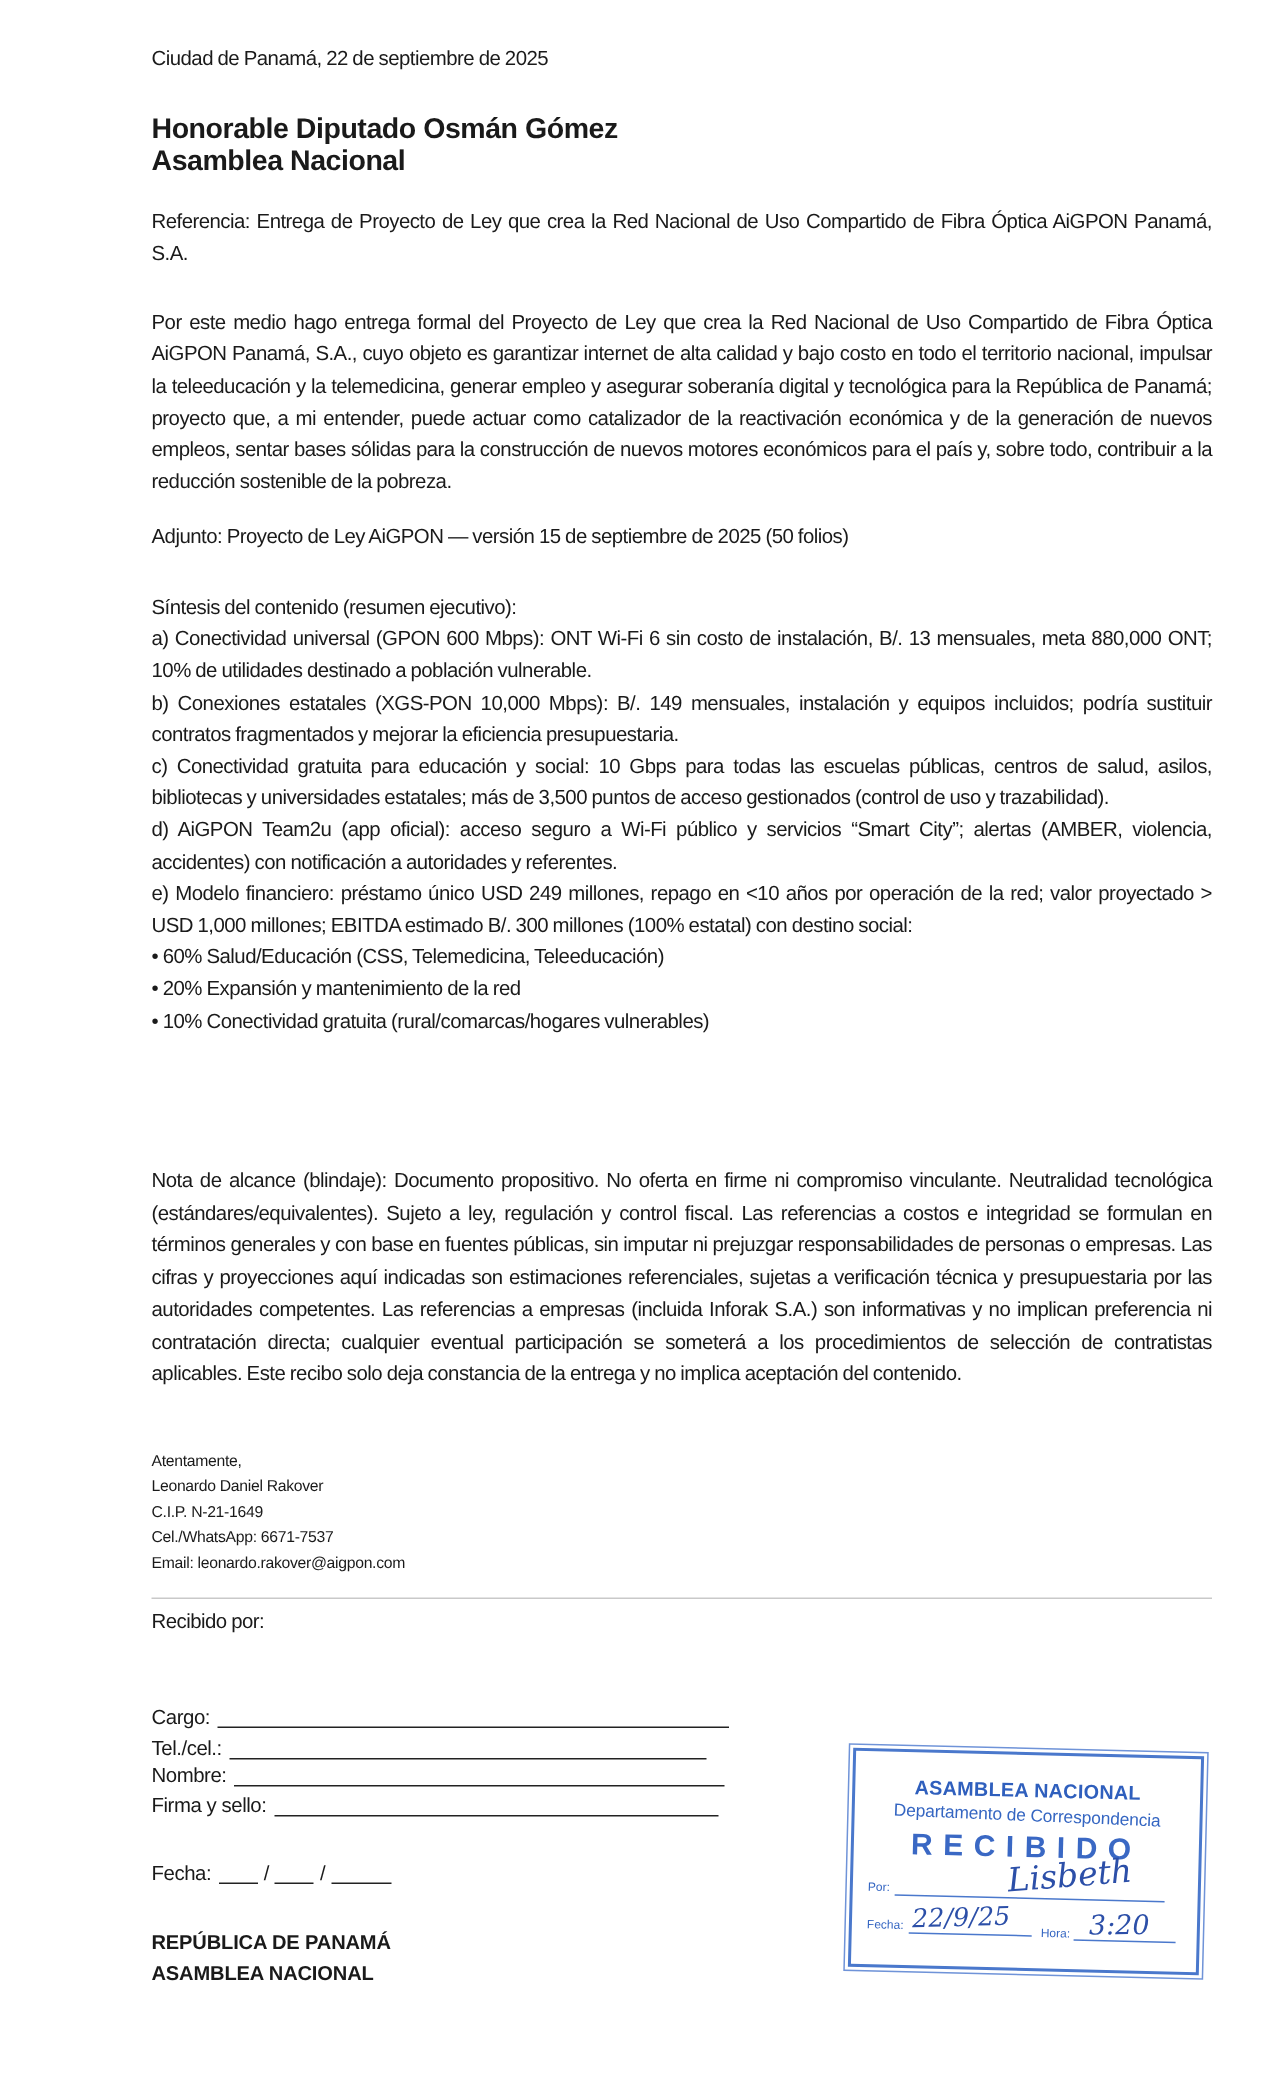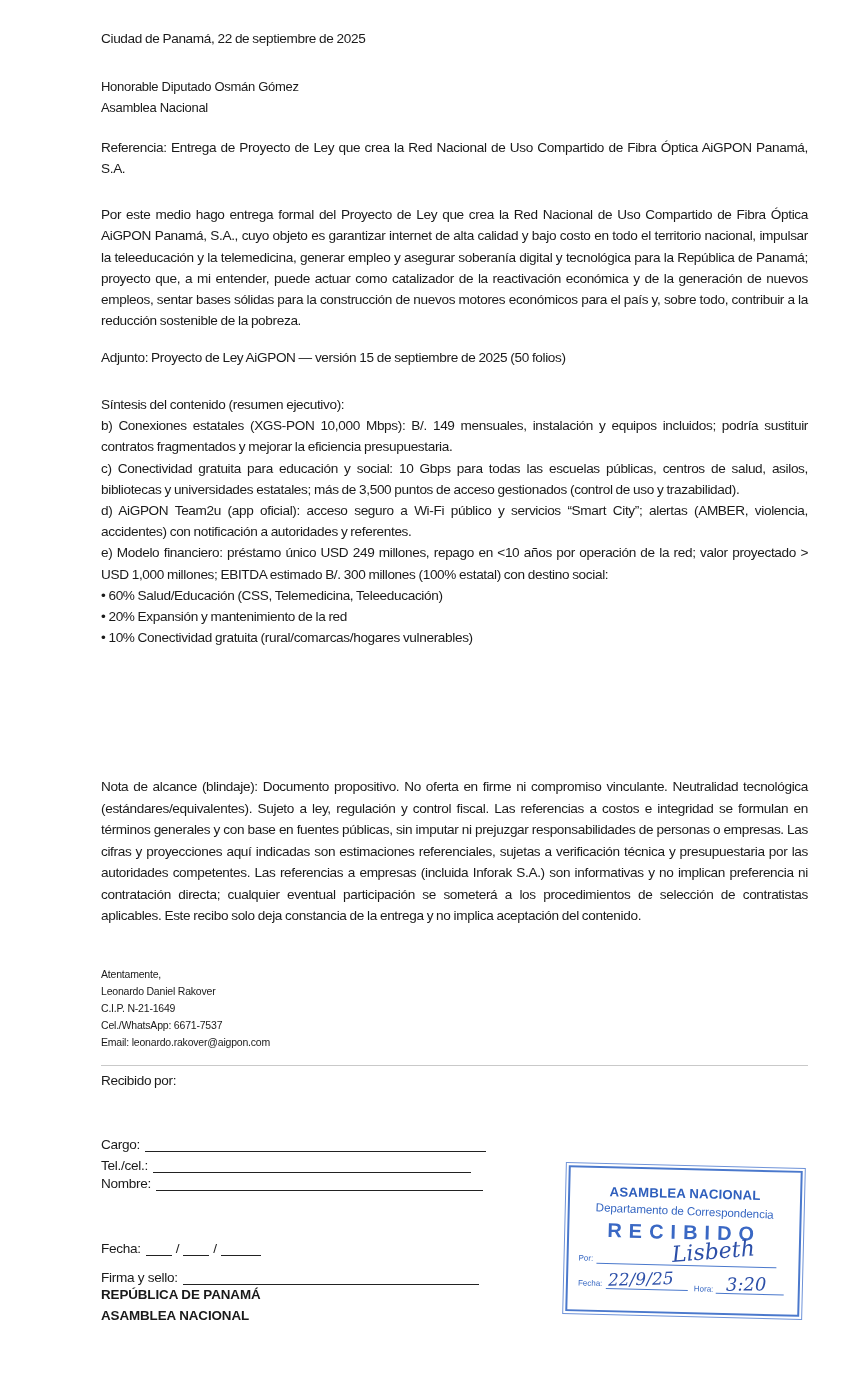--- a/index.html
+++ b/index.html
@@ -16,21 +16,21 @@
       top: 0;
       width: 707px;
     }
     .txt {
       font-size: 13.6px;
       letter-spacing: -0.35px;
       word-spacing: -0.4px;
     }
     .abs { position: absolute; left: 0; width: 707px; }
     .date-line { top: 31px; }
-    .addressee { top: 76px; font-weight: normal; font-size: 13px; letter-spacing: -0.3px; line-height: 21px; }
+    .addressee { top: 76px; font-weight: bold; font-size: 19px; letter-spacing: -0.3px; line-height: 21px; }
     .para { text-align: justify; line-height: 21.3px; }
     .ref { top: 137px; }
     .body-para { top: 204px; }
     .attach { top: 350px; }
     .synth { top: 394px; line-height: 21.2px; }
     .synth-line { display: block; text-align: justify; text-align-last: left; }
     .note { top: 776px; line-height: 21.5px; }
 
     .signature {
       position: absolute; left: 0; top: 966px;
@@ -51,21 +51,21 @@
     }
     .field .line {
       display: inline-block;
       border-bottom: 1px solid #222;
       height: 14px;
       margin-left: 5px;
     }
     .f-nombre { top: 1176px; }
     .f-cargo { top: 1137px; }
     .f-tel { top: 1158px; align-items: flex-end; }
-    .f-firma { top: 1270px; }
+    .f-firma { top: 1196px; }
     .f-fecha { top: 1241px; }
     .fecha-seg { display: inline-block; border-bottom: 1px solid #222; height: 14px; }
     .fecha-slash { padding: 0 4px; }
 
     .footer-org { top: 1284px; line-height: 21px; font-size: 13.4px; letter-spacing: -0.1px; font-weight: bold; }
 
     
     .stamp {
       position: absolute;
       left: 567px; top: 1168px;
@@ -126,20 +126,21 @@
   </div>
 
   <div class="abs txt para ref">Referencia: Entrega de Proyecto de Ley que crea la Red Nacional de Uso Compartido de Fibra Óptica AiGPON Panamá, S.A.</div>
 
   <div class="abs txt para body-para">Por este medio hago entrega formal del Proyecto de Ley que crea la Red Nacional de Uso Compartido de Fibra Óptica AiGPON Panamá, S.A., cuyo objeto es garantizar internet de alta calidad y bajo costo en todo el territorio nacional, impulsar la teleeducación y la telemedicina, generar empleo y asegurar soberanía digital y tecnológica para la República de Panamá; proyecto que, a mi entender, puede actuar como catalizador de la reactivación económica y de la generación de nuevos empleos, sentar bases sólidas para la construcción de nuevos motores económicos para el país y, sobre todo, contribuir a la reducción sostenible de la pobreza.</div>
 
   <div class="abs txt attach">Adjunto: Proyecto de Ley AiGPON — versión 15 de septiembre de 2025 (50 folios)</div>
 
   <div class="abs txt para synth">
     <div>Síntesis del contenido (resumen ejecutivo):</div>
+    <div class="synth-line">a) Conectividad universal (GPON 600 Mbps): ONT Wi-Fi 6 sin costo de instalación, B/. 13 mensuales, meta 880,000 ONT; 10% de utilidades destinado a población vulnerable.</div>
     <div class="synth-line">b) Conexiones estatales (XGS-PON 10,000 Mbps): B/. 149 mensuales, instalación y equipos incluidos; podría sustituir contratos fragmentados y mejorar la eficiencia presupuestaria.</div>
     <div class="synth-line">c) Conectividad gratuita para educación y social: 10 Gbps para todas las escuelas públicas, centros de salud, asilos, bibliotecas y universidades estatales; más de 3,500 puntos de acceso gestionados (control de uso y trazabilidad).</div>
     <div class="synth-line">d) AiGPON Team2u (app oficial): acceso seguro a Wi-Fi público y servicios “Smart City”; alertas (AMBER, violencia, accidentes) con notificación a autoridades y referentes.</div>
     <div class="synth-line">e) Modelo financiero: préstamo único USD 249 millones, repago en &lt;10 años por operación de la red; valor proyectado &gt; USD 1,000 millones; EBITDA estimado B/. 300 millones (100% estatal) con destino social:</div>
     <div>• 60% Salud/Educación (CSS, Telemedicina, Teleeducación)</div>
     <div>• 20% Expansión y mantenimiento de la red</div>
     <div>• 10% Conectividad gratuita (rural/comarcas/hogares vulnerables)</div>
   </div>
 
   <div class="abs txt para note">Nota de alcance (blindaje): Documento propositivo. No oferta en firme ni compromiso vinculante. Neutralidad tecnológica (estándares/equivalentes). Sujeto a ley, regulación y control fiscal. Las referencias a costos e integridad se formulan en términos generales y con base en fuentes públicas, sin imputar ni prejuzgar responsabilidades de personas o empresas. Las cifras y proyecciones aquí indicadas son estimaciones referenciales, sujetas a verificación técnica y presupuestaria por las autoridades competentes. Las referencias a empresas (incluida Inforak S.A.) son informativas y no implican preferencia ni contratación directa; cualquier eventual participación se someterá a los procedimientos de selección de contratistas aplicables. Este recibo solo deja constancia de la entrega y no implica aceptación del contenido.</div>

